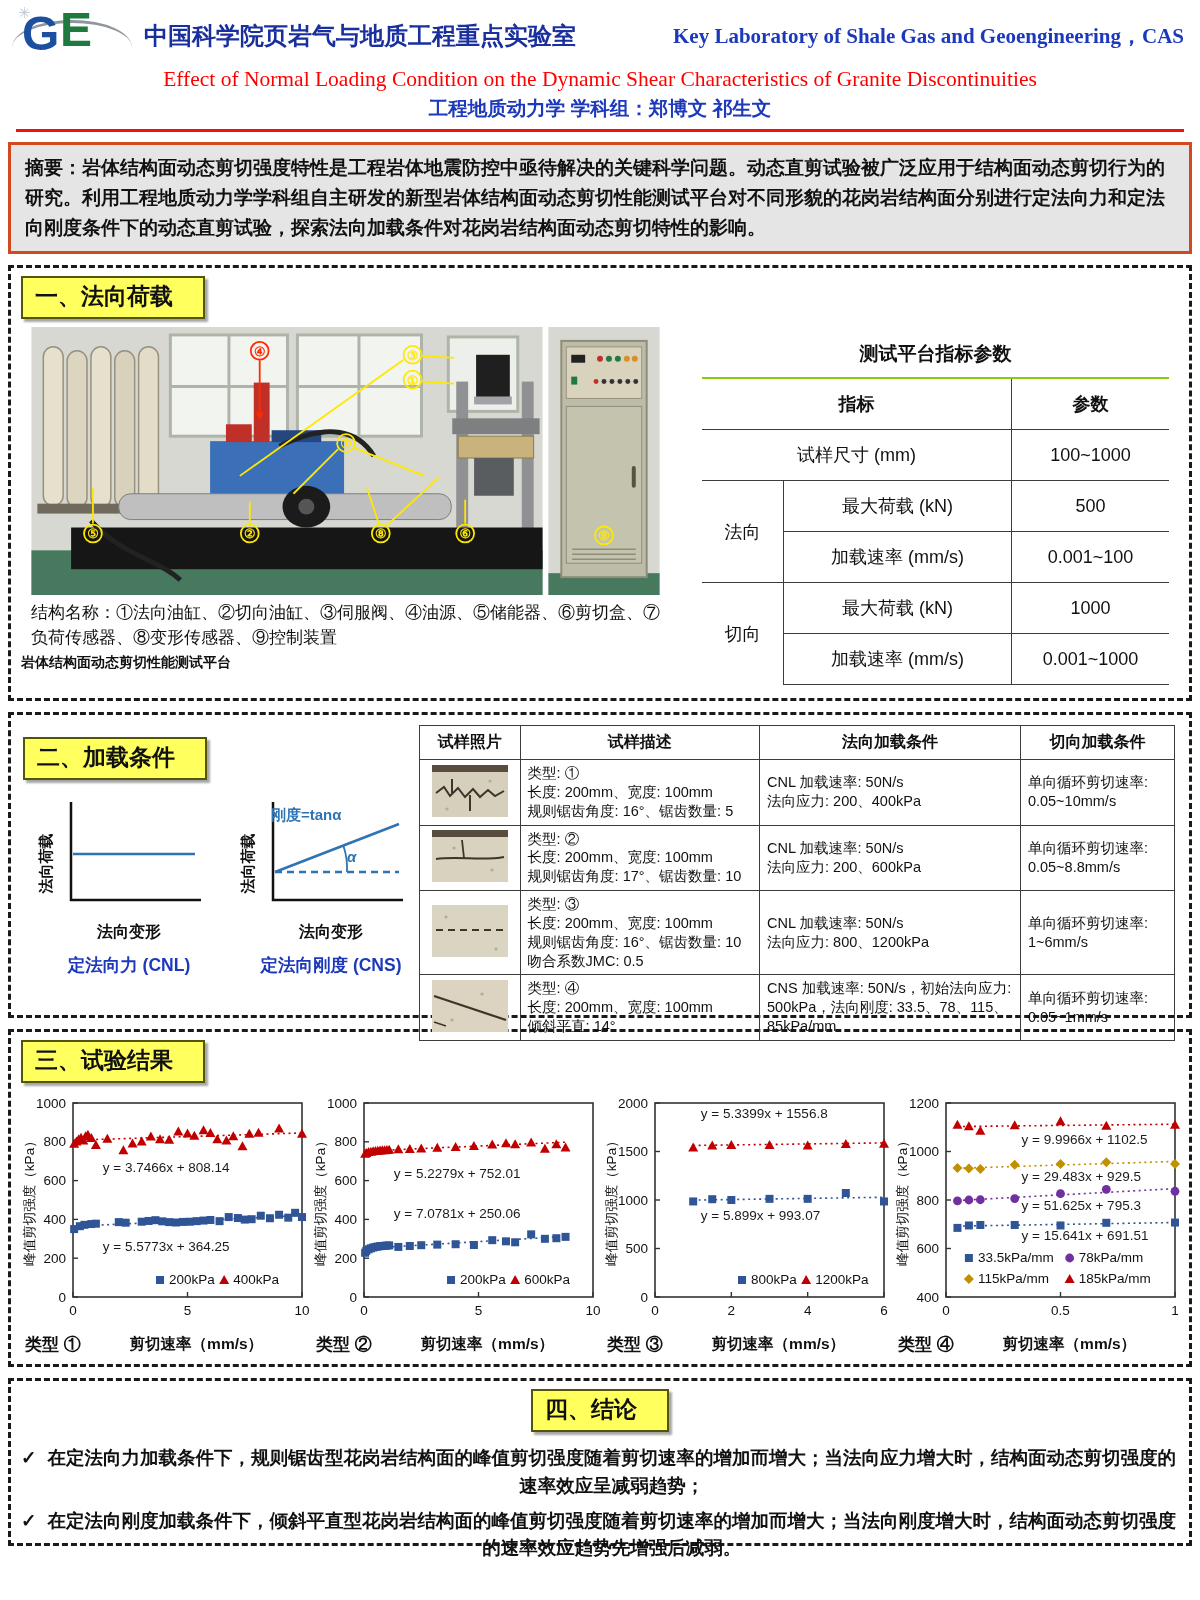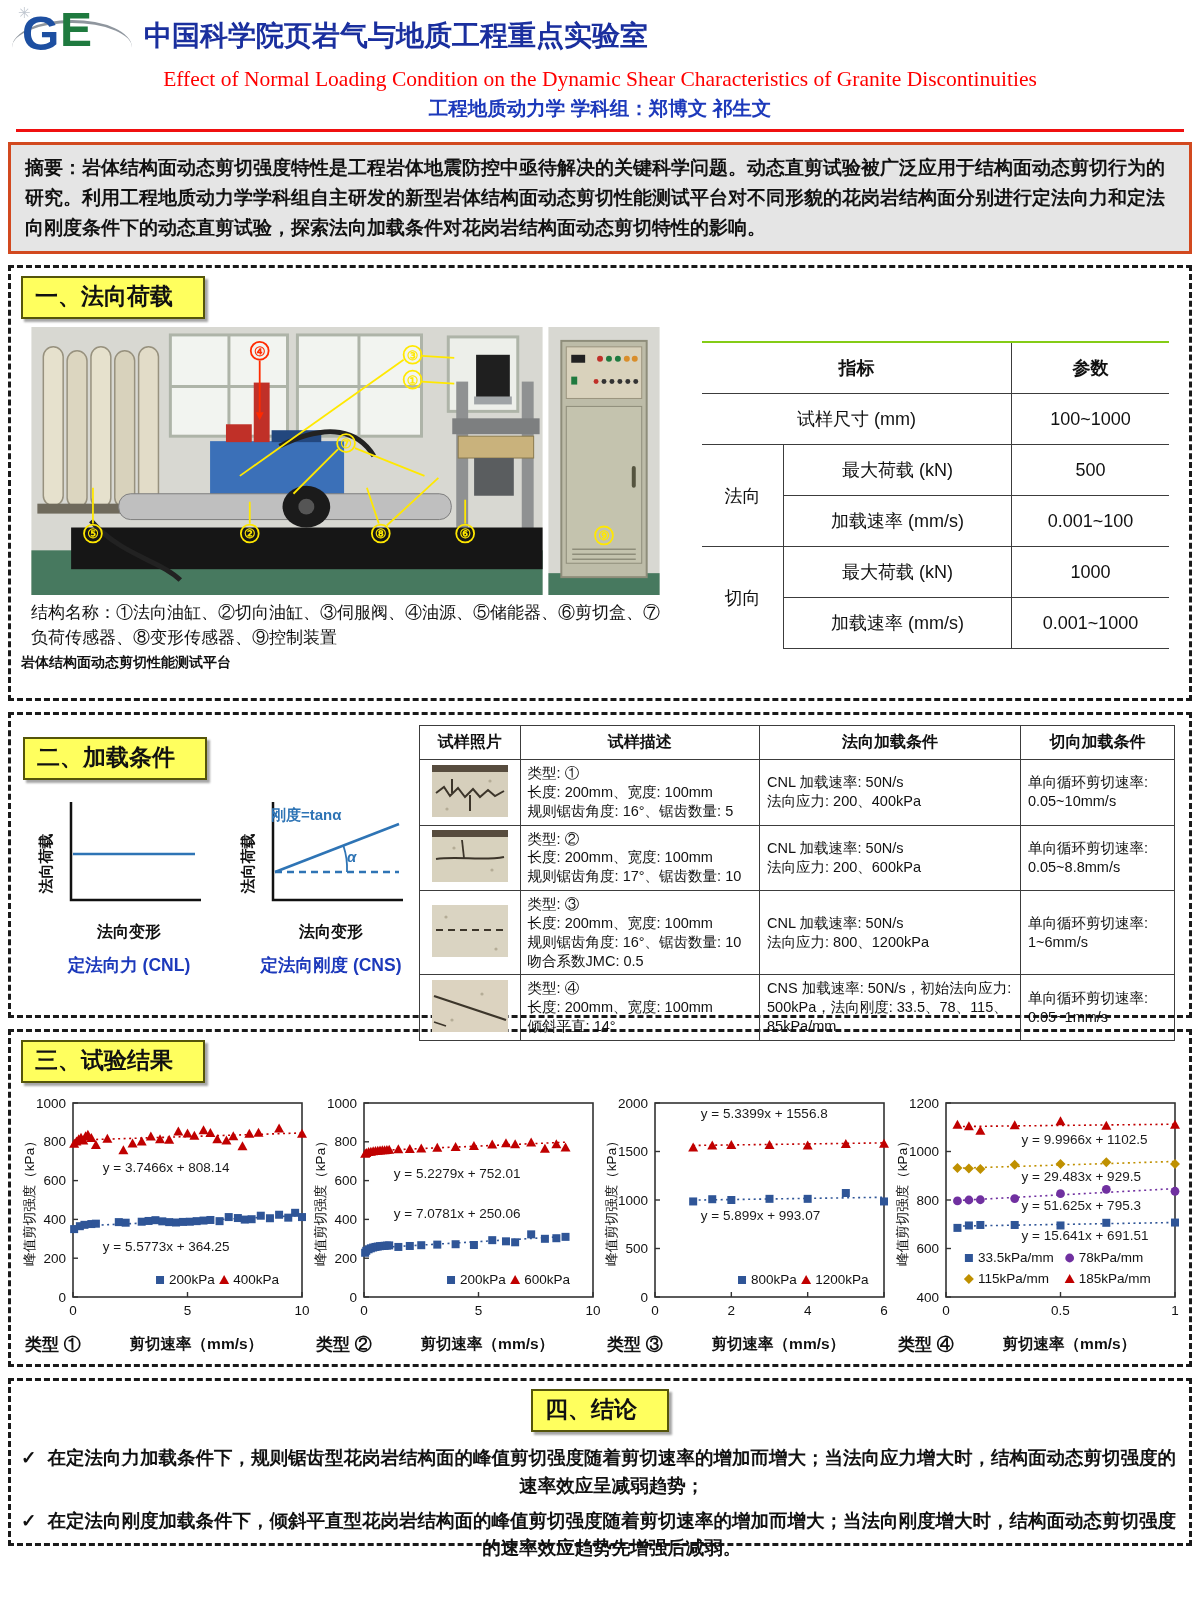--- a/index.html
+++ b/index.html
@@ -6,21 +6,21 @@
   .poster{width:1200px;height:1600px;overflow:hidden;position:relative;background:#fff;
           font-family:"Liberation Sans",sans-serif;color:#111;box-sizing:border-box;}
   
   .hdr{padding:8px 16px 0;}
   .hdr-top{display:flex;align-items:center;}
   .logo{width:116px;height:56px;position:relative;flex:0 0 auto;}
   .logo .lg{position:absolute;left:6px;top:2px;font-weight:bold;font-size:48px;line-height:1;color:#1D4FA1;}
   .logo .le{position:absolute;left:44px;top:-2px;font-weight:bold;font-size:48px;line-height:1;color:#1F7A3F;}
   .logo .swoosh{position:absolute;left:-4px;top:12px;width:120px;height:52px;border-top:3px solid #8f969e;border-radius:50%;}
   .logo .sun{position:absolute;left:2px;top:-4px;font-size:15px;color:#bfc6cf;}
-  .lab-zh{font-size:28px;font-weight:bold;color:#1A2F9E;margin-left:12px;white-space:nowrap;}
+  .lab-zh{font-size:24px;font-weight:bold;color:#1A2F9E;margin-left:12px;white-space:nowrap;}
   .lab-en{margin-left:auto;font-family:"Liberation Serif",serif;font-weight:bold;color:#1C39BB;font-size:21px;white-space:nowrap;}
   .title-zh{text-align:center;color:#FF0000;font-size:34px;font-weight:bold;margin-top:8px;letter-spacing:1px;}
   .title-en{text-align:center;color:#FF0000;font-family:"Liberation Serif",serif;font-size:21.5px;margin-top:3px;}
   .group-line{text-align:center;color:#1C39BB;font-size:19.5px;font-weight:bold;margin-top:3px;}
   .red-rule{height:3px;background:#F01010;margin-top:7px;}
   
   .abstract{margin:10px 8px 0;background:#e5e5e5;border:3px solid #D2491F;padding:8px 14px;
             font-size:19px;font-weight:bold;line-height:1.58;box-sizing:border-box;}
   
   .sect{margin:11px 8px 0;border:3px dashed #1a1a1a;background:#fff;padding:8px 10px 10px;box-sizing:border-box;}
@@ -69,20 +69,21 @@
 
   <div class="hdr">
     <div class="hdr-top">
       <div class="logo">
         <div class="swoosh"></div>
         <span class="lg">G</span>
         <span class="le">E</span>
         <span class="sun">✳</span>
       </div>
       <div class="lab-zh">中国科学院页岩气与地质工程重点实验室</div>
+      <div class="lab-en">Key Laboratory of Shale Gas and Geoengineering，CAS</div>
     </div>
     <div class="title-en">Effect of Normal Loading Condition on the Dynamic Shear Characteristics of Granite Discontinuities</div>
     <div class="group-line">工程地质动力学 学科组：郑博文 祁生文</div>
     <div class="red-rule"></div>
   </div>
 
   <div class="abstract">摘要：岩体结构面动态剪切强度特性是工程岩体地震防控中亟待解决的关键科学问题。动态直剪试验被广泛应用于结构面动态剪切行为的研究。利用工程地质动力学学科组自主研发的新型岩体结构面动态剪切性能测试平台对不同形貌的花岗岩结构面分别进行定法向力和定法向刚度条件下的动态直剪试验，探索法向加载条件对花岗岩结构面动态剪切特性的影响。</div>
 
   <div class="sect" style="height:436px;">
     <div class="chip">一、法向荷载</div>
@@ -195,20 +196,21 @@
               <line x1="24" y1="234" x2="88" y2="234"></line>
             </g>
             <circle cx="56" cy="210" r="9" fill="none" stroke="#FFE800" stroke-width="1.8"></circle>
             <text x="56" y="215" text-anchor="middle" font-size="13" font-weight="bold" fill="#FFE800">⑨</text>
           </svg>
         </div>
         <div class="caption">结构名称：①法向油缸、②切向油缸、③伺服阀、④油源、⑤储能器、⑥剪切盒、⑦负荷传感器、⑧变形传感器、⑨控制装置</div>
         <div class="platform-name">岩体结构面动态剪切性能测试平台</div>
       </div>
       <div class="s1-right">
+        <div class="spec-title">测试平台指标参数</div>
         <table class="spec-table">
           <colgroup>
               <col style="width:84px">
               <col style="width:236px">
               <col style="width:160px">
             </colgroup>
           <tbody>
               <tr>
             <td colspan="2" class="hd">指标</td>
             <td class="vl hd">参数</td>

